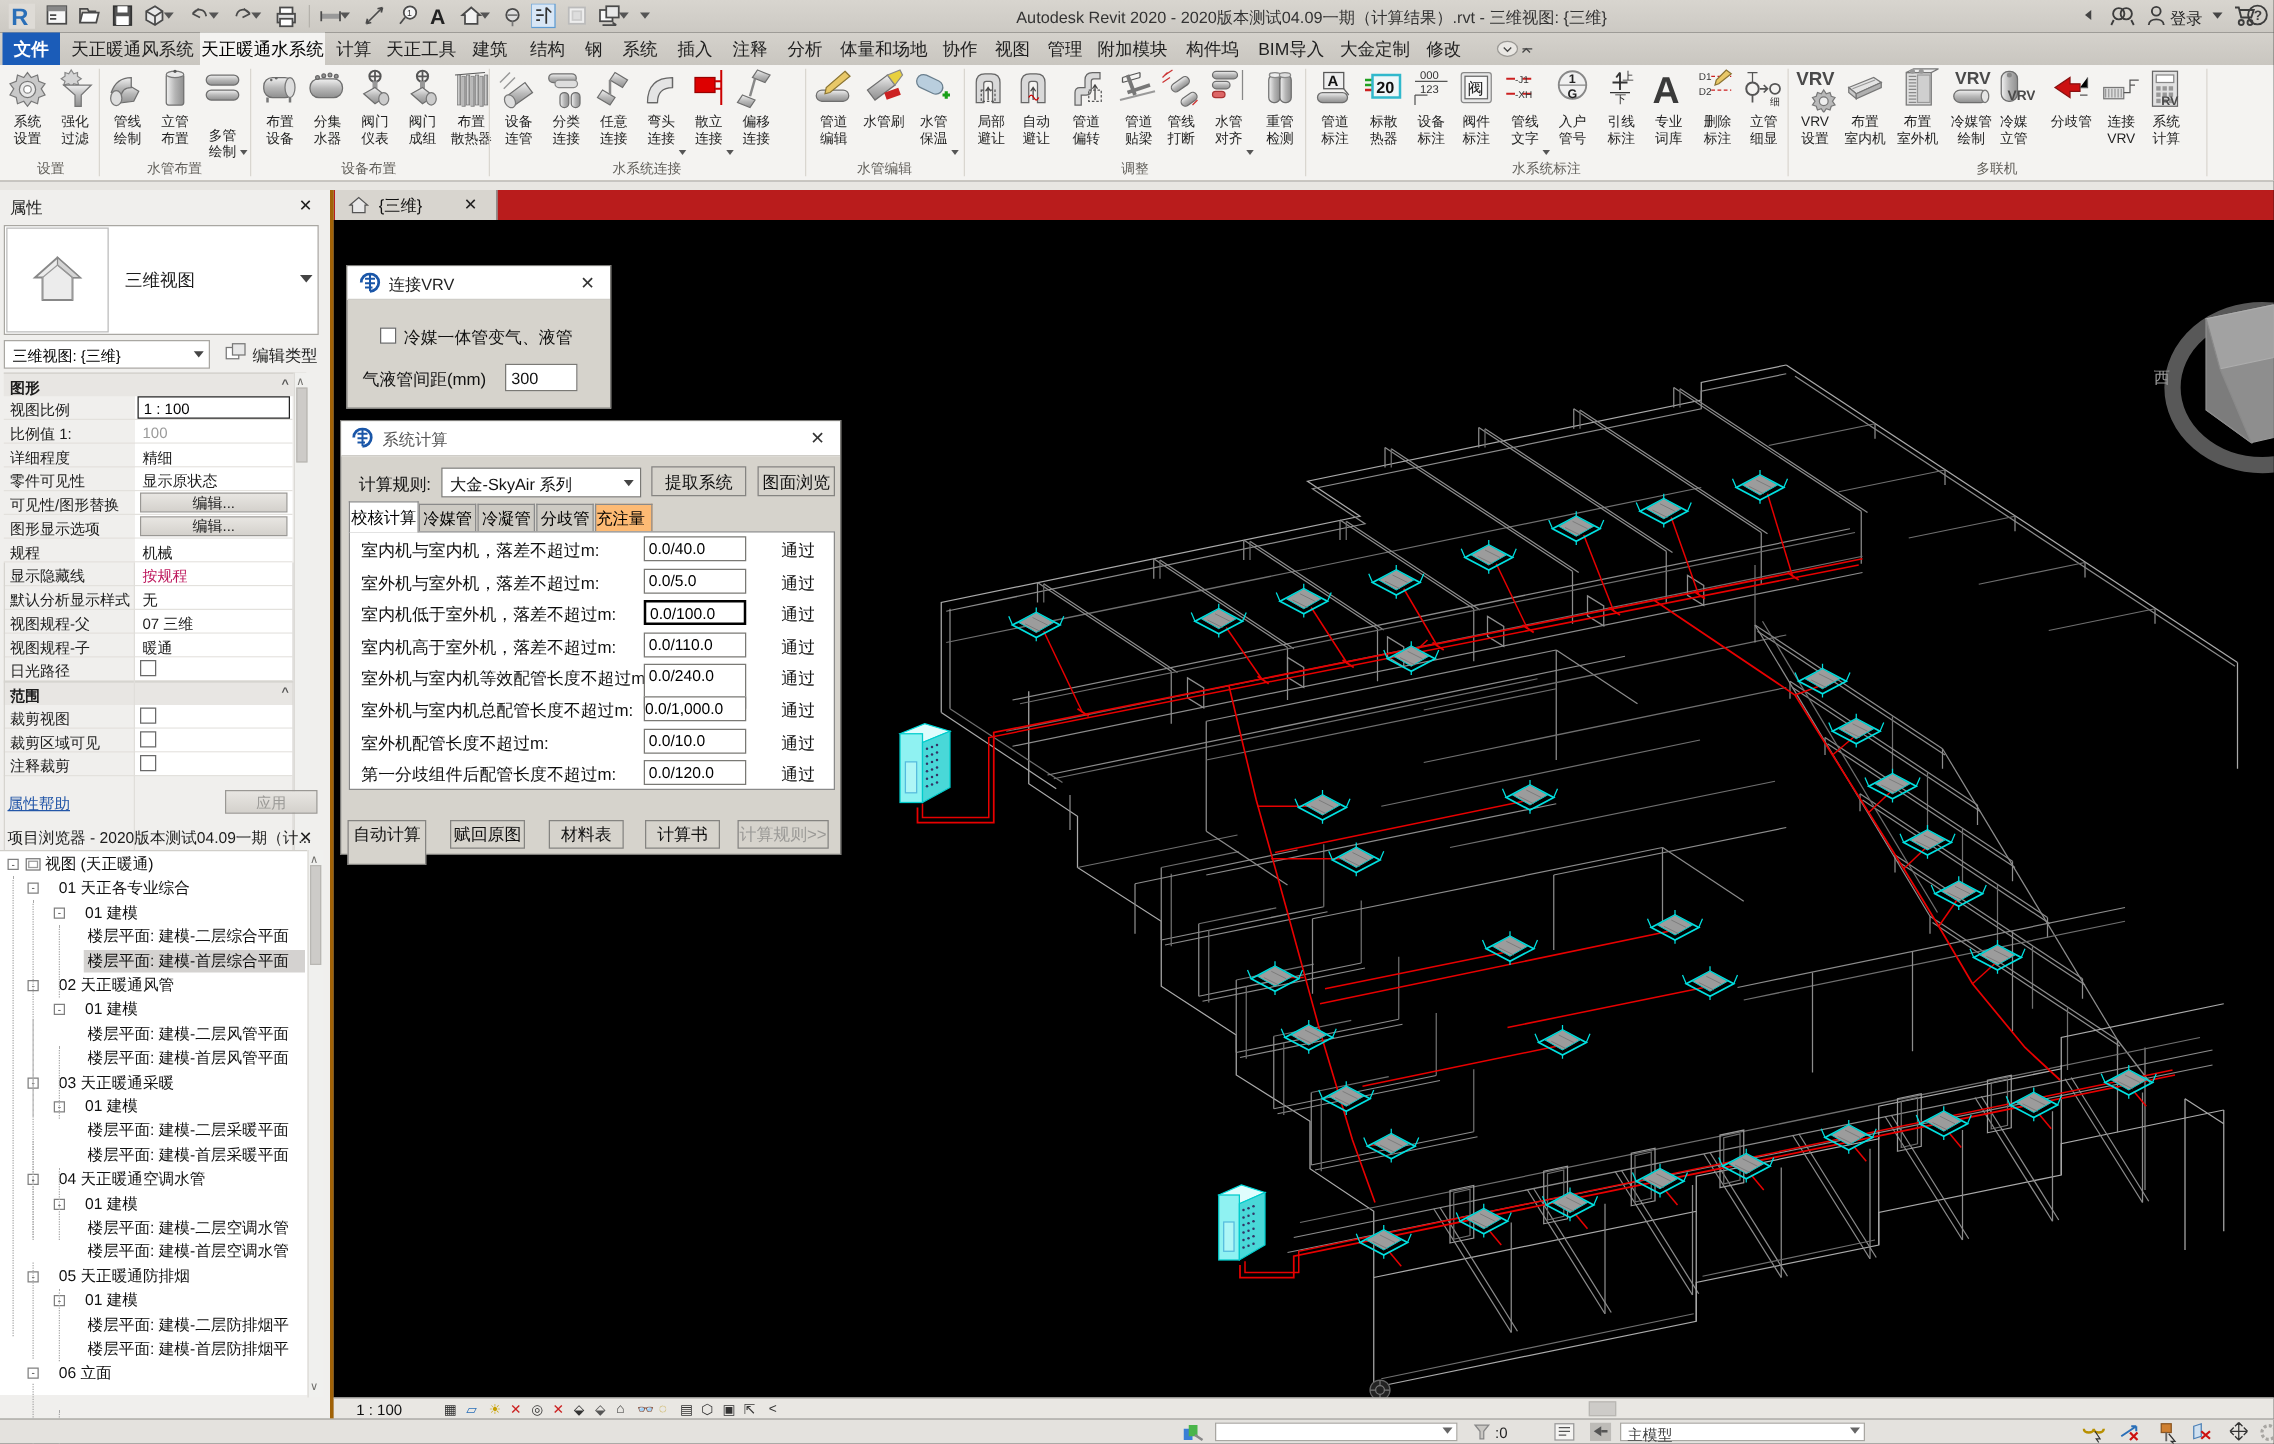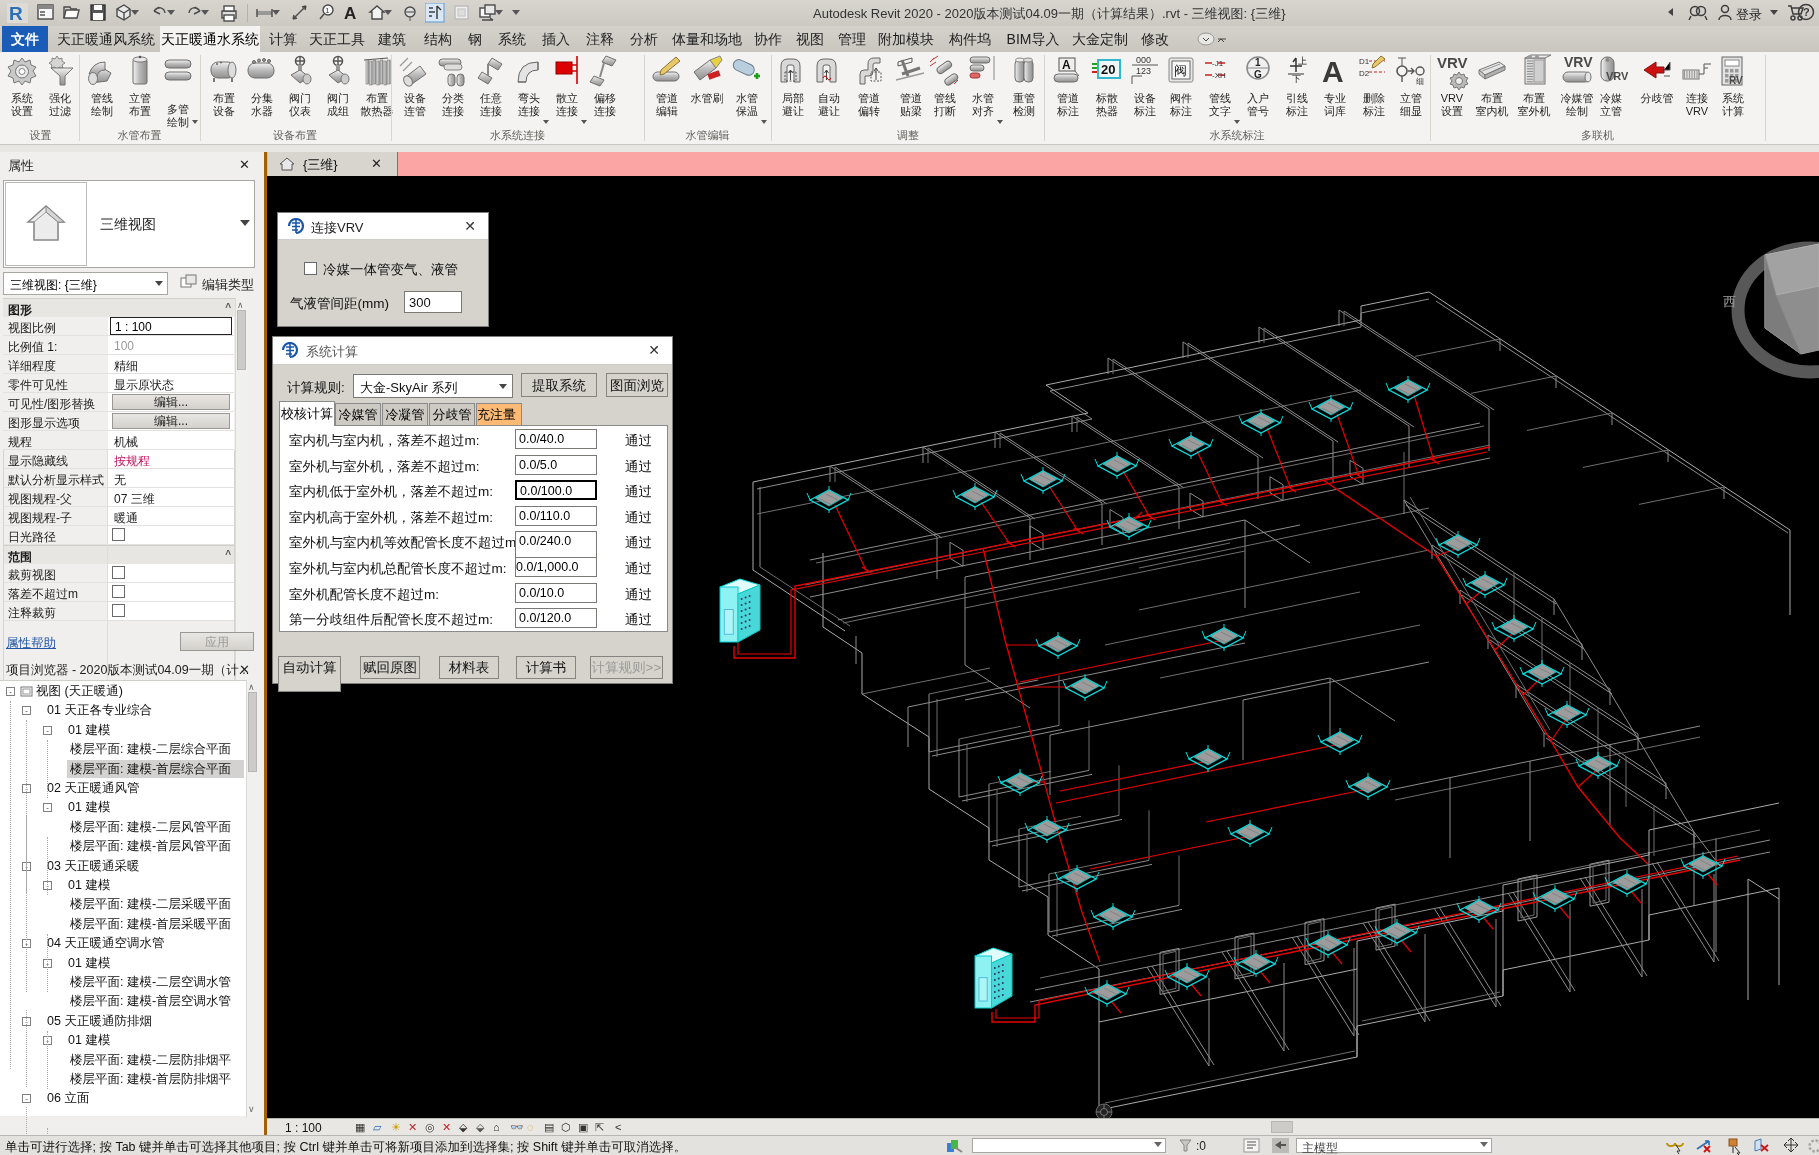--- a/index.html
+++ b/index.html
@@ -15,21 +15,21 @@
 
 #ribbon{left:0;top:52px;width:1819px;height:93px;background:#f4f3f1;border-bottom:1px solid #c9c6c0;}
 .rgroup-label{position:absolute;top:75px;height:17px;line-height:17px;font-size:11px;color:#62605b;text-align:center;}
 .rsep{position:absolute;top:3px;height:86px;width:1px;background:#d9d6d0;}
 .rbtn{position:absolute;top:2px;width:40px;text-align:center;}
 .rbtn .ric{display:block;margin:0 auto;width:34px;height:36px;}
 .rbtn .rlb{font-size:11px;line-height:12px;color:#1f1f1f;white-space:nowrap;}
 
 #substrip{left:0;top:145px;width:1819px;height:7px;background:#e8e6e2;}
 
-#viewtabs{left:267px;top:152px;width:1552px;height:24px;background:#fca5a5;}
+#viewtabs{left:267px;top:152px;width:1552px;height:24px;background:#b91c1c;}
 #vtab{position:absolute;left:1px;top:0;width:130px;height:24px;background:#d8d5cf;border-right:1px solid #777;}
 #vtab span{position:absolute;left:35px;top:4px;font-size:13px;color:#111;}
 #vtab .x{position:absolute;left:103px;top:4px;font-size:13px;color:#222;}
 
 #leftpanel{left:0;top:152px;width:267px;height:983px;background:#f0efed;border-right:3px solid #a16207;}
 .phead{position:absolute;left:0;width:258px;height:26px;font-size:13px;color:#1c1c1c;}
 .phead .x{position:absolute;right:8px;top:5px;color:#222;font-size:13px;}
 .pbx{position:absolute;border:1px solid #a9a7a2;background:#fff;}
 .prow{position:absolute;left:3px;width:230px;height:20px;font-size:12px;color:#1c1c1c;}
 .prow .lab{position:absolute;left:5px;top:3px;white-space:nowrap;}
@@ -1175,21 +1175,21 @@
       <div class="prow psec" style="top:393px;height:19px;width:242px;border-top:1px solid #d0cec9">
         <span class="lab" style="font-weight:bold">范围</span>
         <span style="position:absolute;right:14px;top:3px;font-size:10px;color:#555">^</span>
       </div>
       <div class="prow" style="top:412px;height:19px;border-bottom:1px solid #e3e1dd">
         <span class="lab">裁剪视图</span>
       </div>
       <div class="abs" style="left:108px;top:412px;width:126px;height:19px;background:#fff;border-bottom:1px solid #e3e1dd"></div>
       <div class="ckb" style="left:112px;top:414px"></div>
       <div class="prow" style="top:431px;height:19px;border-bottom:1px solid #e3e1dd">
-        <span class="lab">落差不超过m</span>
+        <span class="lab">裁剪区域可见</span>
       </div>
       <div class="abs" style="left:108px;top:431px;width:126px;height:19px;background:#fff;border-bottom:1px solid #e3e1dd"></div>
       <div class="ckb" style="left:112px;top:433px"></div>
       <div class="prow" style="top:450px;height:19px;border-bottom:1px solid #e3e1dd">
         <span class="lab">注释裁剪</span>
       </div>
       <div class="abs" style="left:108px;top:450px;width:126px;height:19px;background:#fff;border-bottom:1px solid #e3e1dd"></div>
       <div class="ckb" style="left:112px;top:452px"></div>
       <div class="abs" style="left:3px;top:298px;width:1px;height:323px;background:#d6d4cf"></div>
       <div class="abs" style="left:107px;top:298px;width:1px;height:323px;background:#e0deda"></div>
@@ -1894,21 +1894,20 @@
       <span class="abs" style="left:243px;top:2px;font-size:11px;color:#333">👓</span>
       <span class="abs" style="left:260px;top:2px;font-size:11px;color:#b89000">◌</span>
       <span class="abs" style="left:277px;top:2px;font-size:11px;color:#333">▤</span>
       <span class="abs" style="left:294px;top:2px;font-size:11px;color:#333">⬡</span>
       <span class="abs" style="left:311px;top:2px;font-size:11px;color:#333">▣</span>
       <span class="abs" style="left:328px;top:2px;font-size:11px;color:#333">⇱</span>
       <span class="abs" style="left:348px;top:2px;font-size:11px;color:#333">&lt;</span>
       <div class="sthumb" style="left:1004px;top:2px;width:22px;height:12px"></div>
     </div>
     <div id="statusbar" class="abs">
-      <span class="abs" style="left:5px;top:3px">单击可进行选择; 按 Tab 键并单击可选择其他项目; 按 Ctrl 键并单击可将新项目添加到选择集; 按 Shift 键并单击可取消选择。</span>
       <svg class="abs" style="left:946px;top:2px" width="18" height="16">
         <rect x="1" y="5" width="7" height="9" fill="#3a7fd5"></rect>
         <rect x="5" y="2" width="7" height="9" fill="#4ab54a"></rect>
         <path d="M10 10 L16 14" stroke="#888" stroke-width="2"></path>
       </svg>
       <div class="din" style="left:972px;top:2px;width:194px;height:15px;border-color:#a9a7a2">
         <span style="position:absolute;right:3px;top:3px;width:0;height:0;border-left:4px solid transparent;border-right:4px solid transparent;border-top:5px solid #666"></span>
       </div>
       <svg class="abs" style="left:1178px;top:2px" width="16" height="15">
         <path d="M2 2 L13 2 L9 7 L9 13 L6 13 L6 7 Z" fill="#c9c7c3" stroke="#888"></path>

